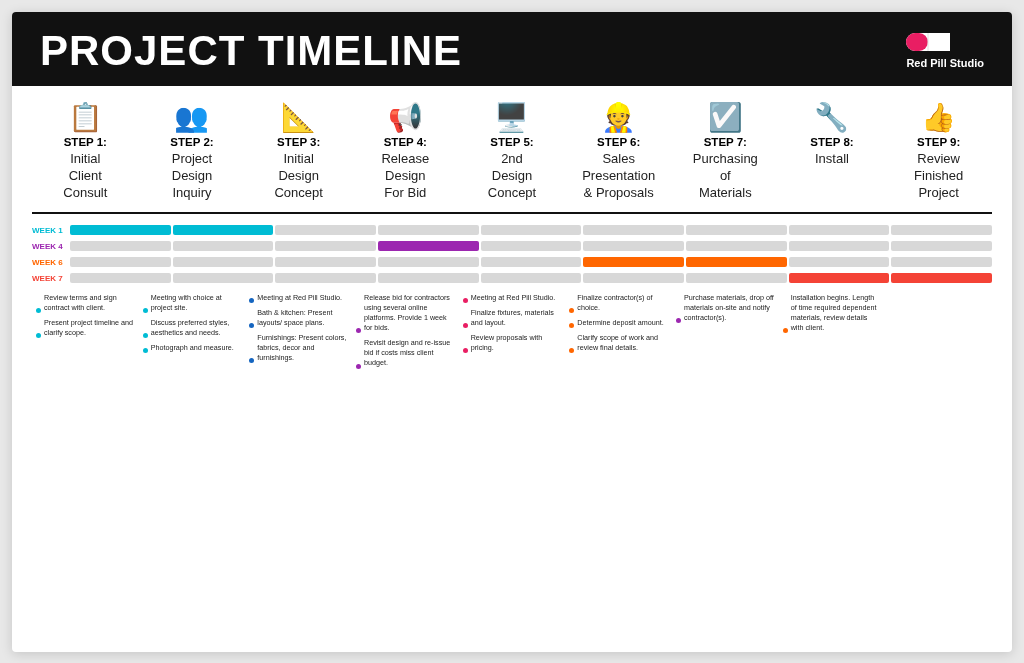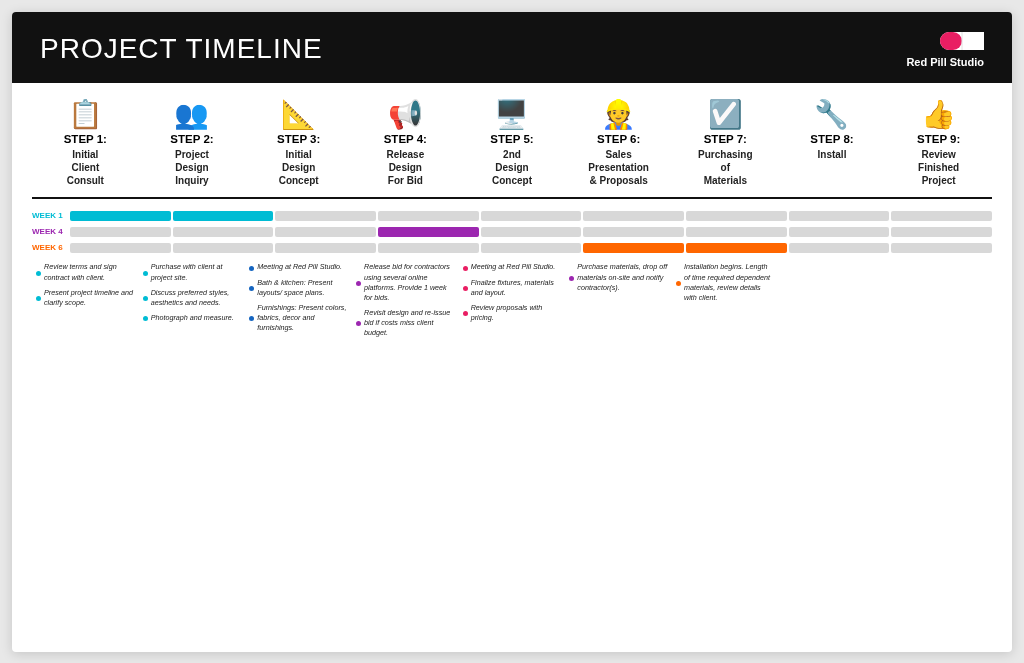--- a/index.html
+++ b/index.html
@@ -23,29 +23,29 @@
     
     .header {
       background: #111;
       color: #fff;
       padding: 18px 28px 14px 28px;
       display: flex;
       align-items: center;
       justify-content: space-between;
     }
     .header-title {
-      font-size: 28px;
-      font-weight: 400;
+      font-size: 42px;
+      font-weight: 700;
       letter-spacing: 1px;
       line-height: 1;
     }
     .logo-area {
       display: flex;
       flex-direction: column;
-      align-items: flex-end;
+      align-items: flex-start;
       gap: 4px;
     }
     .logo-pill {
       width: 44px;
       height: 22px;
     }
     .logo-text {
       color: #fff;
       font-size: 11px;
       font-weight: bold;
@@ -76,22 +76,22 @@
       margin-bottom: 4px;
       line-height: 1;
     }
     .step-label {
       font-size: 11.5px;
       font-weight: 900;
       line-height: 1.2;
       margin-bottom: 2px;
     }
     .step-desc {
-      font-size: 10px;
-      font-weight: 700;
+      font-size: 13px;
+      font-weight: 400;
       line-height: 1.3;
       color: #222;
     }
     
     .gantt-section {
       margin-bottom: 0;
     }
     .gantt-row {
       display: flex;
       align-items: center;
@@ -124,23 +124,22 @@
     }
     .note-col {
       padding: 0 4px;
       font-size: 7.2px;
       line-height: 1.4;
       color: #222;
       vertical-align: top;
     }
     .note-bullet {
       display: flex;
-      align-items: center;
+      align-items: flex-end;
       margin-bottom: 5px;
-      font-style: italic;
     }
     .note-dot {
       width: 5px;
       height: 5px;
       border-radius: 50%;
       flex-shrink: 0;
       margin-top: 2px;
       margin-right: 3px;
     }
     .note-text {
@@ -261,37 +260,51 @@
             <div class="bar" style="background: rgb(216, 216, 216);"></div>
             <div class="bar" style="background: rgb(216, 216, 216);"></div>
             <div class="bar" style="background: rgb(216, 216, 216);"></div>
             <div class="bar" style="background: rgb(216, 216, 216);"></div>
             <div class="bar" style="background: rgb(255, 102, 0);"></div>
             <div class="bar" style="background: rgb(255, 102, 0);"></div>
             <div class="bar" style="background: rgb(216, 216, 216);"></div>
             <div class="bar" style="background: rgb(216, 216, 216);"></div>
           </div>
         </div>
+        <div class="gantt-row">
+          <div class="week-label" style="color: rgb(244, 67, 54);">WEEK 7</div>
+          <div class="gantt-bars">
+            <div class="bar" style="background: rgb(216, 216, 216);"></div>
+            <div class="bar" style="background: rgb(216, 216, 216);"></div>
+            <div class="bar" style="background: rgb(216, 216, 216);"></div>
+            <div class="bar" style="background: rgb(216, 216, 216);"></div>
+            <div class="bar" style="background: rgb(216, 216, 216);"></div>
+            <div class="bar" style="background: rgb(216, 216, 216);"></div>
+            <div class="bar" style="background: rgb(216, 216, 216);"></div>
+            <div class="bar" style="background: rgb(244, 67, 54);"></div>
+            <div class="bar" style="background: rgb(244, 67, 54);"></div>
+          </div>
+        </div>
       </div>
 
     <div class="notes-row" id="notes-row">
         <div class="note-col">
           <div class="note-bullet">
             <div class="note-dot" style="background: rgb(0, 188, 212);"></div>
             <div class="note-text">Review terms and sign contract with client.</div>
           </div>
           <div class="note-bullet">
             <div class="note-dot" style="background: rgb(0, 188, 212);"></div>
             <div class="note-text">Present project timeline and clarify scope.</div>
           </div>
         </div>
         <div class="note-col">
           <div class="note-bullet">
             <div class="note-dot" style="background: rgb(0, 188, 212);"></div>
-            <div class="note-text">Purchase with client at project site.</div>
+            <div class="note-text">Meeting with choice at project site.</div>
           </div>
           <div class="note-bullet">
             <div class="note-dot" style="background: rgb(0, 188, 212);"></div>
             <div class="note-text">Discuss preferred styles, aesthetics and needs.</div>
           </div>
           <div class="note-bullet">
             <div class="note-dot" style="background: rgb(0, 188, 212);"></div>
             <div class="note-text">Photograph and measure.</div>
           </div>
         </div>
@@ -328,20 +341,34 @@
             <div class="note-dot" style="background: rgb(233, 30, 99);"></div>
             <div class="note-text">Finalize fixtures, materials and layout.</div>
           </div>
           <div class="note-bullet">
             <div class="note-dot" style="background: rgb(233, 30, 99);"></div>
             <div class="note-text">Review proposals with pricing.</div>
           </div>
         </div>
         <div class="note-col">
           <div class="note-bullet">
+            <div class="note-dot" style="background: rgb(255, 102, 0);"></div>
+            <div class="note-text">Finalize contractor(s) of choice.</div>
+          </div>
+          <div class="note-bullet">
+            <div class="note-dot" style="background: rgb(255, 102, 0);"></div>
+            <div class="note-text">Determine deposit amount.</div>
+          </div>
+          <div class="note-bullet">
+            <div class="note-dot" style="background: rgb(255, 102, 0);"></div>
+            <div class="note-text">Clarify scope of work and review final details.</div>
+          </div>
+        </div>
+        <div class="note-col">
+          <div class="note-bullet">
             <div class="note-dot" style="background: rgb(156, 39, 176);"></div>
             <div class="note-text">Purchase materials, drop off materials on-site and notify contractor(s).</div>
           </div>
         </div>
         <div class="note-col">
           <div class="note-bullet">
             <div class="note-dot" style="background: rgb(255, 102, 0);"></div>
             <div class="note-text">Installation begins. Length of time required dependent materials, review details with client.</div>
           </div>
         </div>

